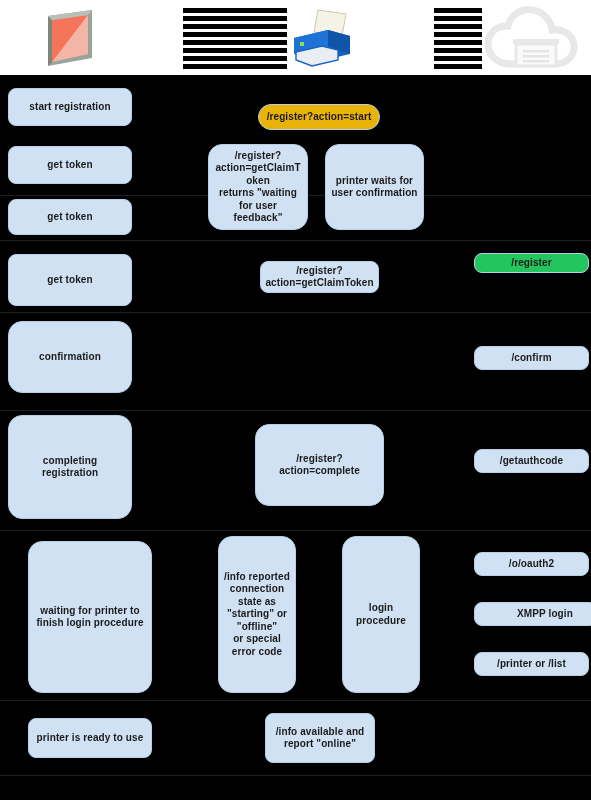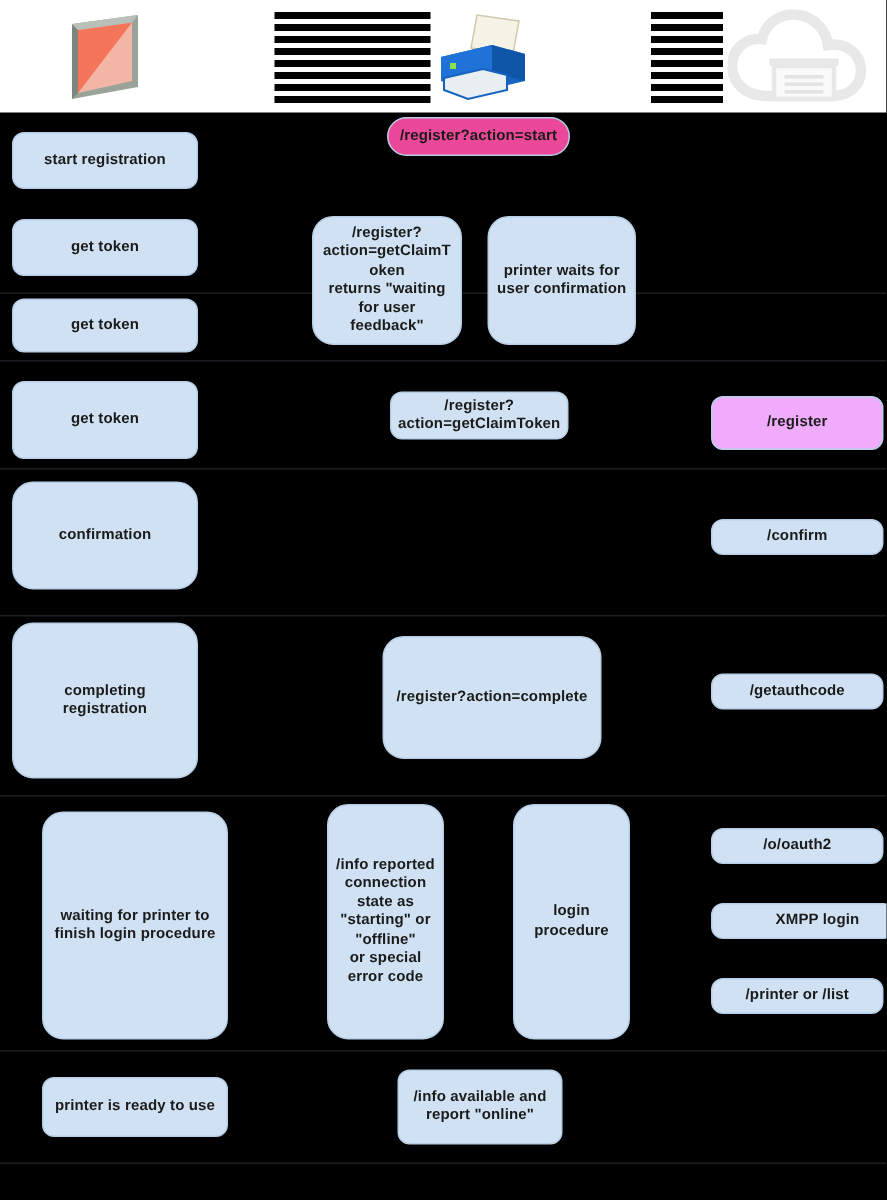--- a/index.html
+++ b/index.html
@@ -112,38 +112,38 @@
     <div class="lane-sep" style="top: 240px;"></div>
     <div class="lane-sep" style="top: 312px;"></div>
     <div class="lane-sep" style="top: 410px;"></div>
     <div class="lane-sep" style="top: 530px;"></div>
     <div class="lane-sep" style="top: 700px;"></div>
     <div class="lane-sep" style="top: 775px;"></div>
   </div>
 
 <div id="nodes-layer">
     <div class="node small" style="left: 8px; top: 88px; width: 124px; height: 38px; background: rgb(207, 225, 242); border-color: rgb(182, 207, 230);">start registration</div>
-    <div class="node small" style="left: 258px; top: 78px; width: 122px; height: 26px; background: #ec4899; border-color: rgb(182, 207, 230); border-radius: 13px;">/register?action=start</div>
+    <div class="node small" style="left: 258px; top: 104px; width: 122px; height: 26px; background: #eab308; border-color: rgb(182, 207, 230); border-radius: 13px;">/register?action=start</div>
     <div class="node small" style="left: 8px; top: 146px; width: 124px; height: 38px; background: rgb(207, 225, 242); border-color: rgb(182, 207, 230);">get token</div>
     <div class="node big" style="left: 208px; top: 144px; width: 100px; height: 86px; background: rgb(207, 225, 242); border-color: rgb(182, 207, 230);">/register?
 action=getClaimT
 oken
 returns "waiting
 for user feedback"</div>
     <div class="node big" style="left: 325px; top: 144px; width: 99px; height: 86px; background: rgb(207, 225, 242); border-color: rgb(182, 207, 230);">printer waits for
 user confirmation</div>
     <div class="node small" style="left: 8px; top: 199px; width: 124px; height: 36px; background: rgb(207, 225, 242); border-color: rgb(182, 207, 230);">get token</div>
     <div class="node small" style="left: 8px; top: 254px; width: 124px; height: 52px; background: rgb(207, 225, 242); border-color: rgb(182, 207, 230);">get token</div>
     <div class="node small" style="left: 260px; top: 261px; width: 119px; height: 32px; background: rgb(207, 225, 242); border-color: rgb(182, 207, 230);">/register?
 action=getClaimToken</div>
-    <div class="node small" style="left: 474px; top: 264px; width: 115px; height: 36px; background: #f0abfc; border-color: rgb(182, 207, 230);">/register</div>
+    <div class="node small" style="left: 474px; top: 253px; width: 115px; height: 20px; background: #22c55e; border-color: rgb(182, 207, 230);">/register</div>
     <div class="node big" style="left: 8px; top: 321px; width: 124px; height: 72px; background: rgb(207, 225, 242); border-color: rgb(182, 207, 230);">confirmation</div>
     <div class="node small" style="left: 474px; top: 346px; width: 115px; height: 24px; background: rgb(207, 225, 242); border-color: rgb(182, 207, 230);">/confirm</div>
     <div class="node big" style="left: 8px; top: 415px; width: 124px; height: 104px; background: rgb(207, 225, 242); border-color: rgb(182, 207, 230);">completing registration</div>
-    <div class="node big" style="left: 255px; top: 424px; width: 146px; height: 82px; background: rgb(207, 225, 242); border-color: rgb(182, 207, 230);">/register?action=complete</div>
+    <div class="node big" style="left: 255px; top: 424px; width: 129px; height: 82px; background: rgb(207, 225, 242); border-color: rgb(182, 207, 230);">/register?action=complete</div>
     <div class="node small" style="left: 474px; top: 449px; width: 115px; height: 24px; background: rgb(207, 225, 242); border-color: rgb(182, 207, 230);">/getauthcode</div>
     <div class="node big" style="left: 8px; top: 541px; width: 124px; height: 152px; background: rgb(207, 225, 242); border-color: rgb(182, 207, 230); margin-left: 20px;">waiting for printer to
 finish login procedure</div>
     <div class="node big" style="left: 218px; top: 536px; width: 78px; height: 157px; background: rgb(207, 225, 242); border-color: rgb(182, 207, 230);">/info reported
 connection
 state as
 "starting" or
 "offline"
 or special
 error code</div>

